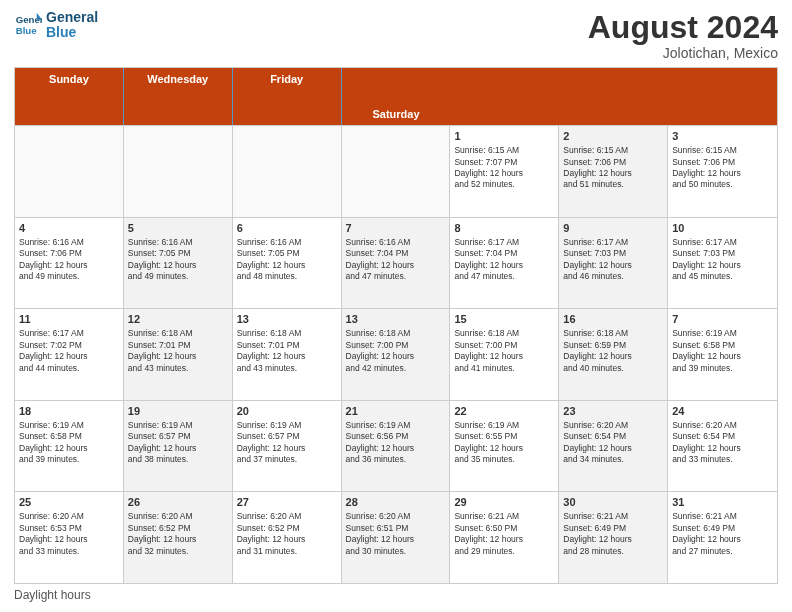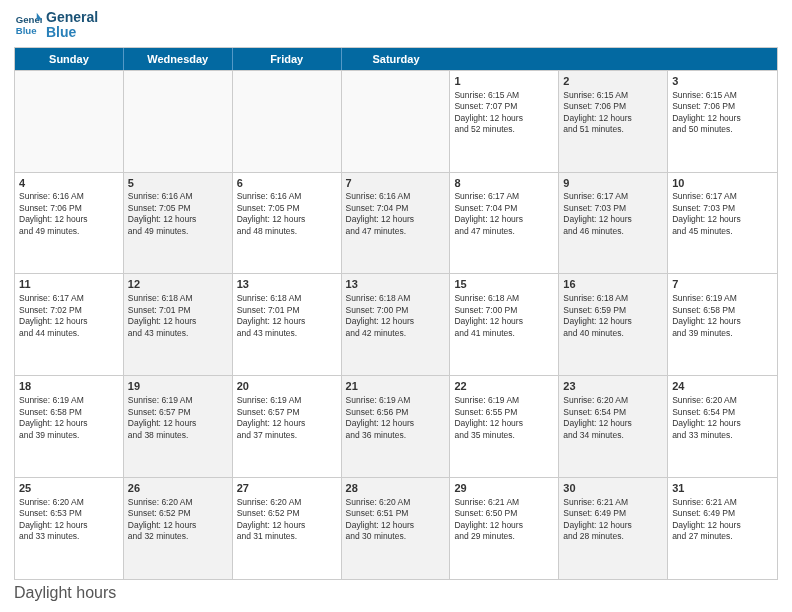--- a/index.html
+++ b/index.html
@@ -47,31 +47,31 @@
     }
     .calendar {
       flex: 1;
       display: flex;
       flex-direction: column;
       border: 1px solid #ccc;
     }
     .cal-header {
       display: grid;
       grid-template-columns: repeat(7, 1fr);
-      background: #0369a1;
+      background: #c2410c;
     }
     .cal-header-cell {
       color: #fff;
       font-size: 11px;
       font-weight: bold;
       padding: 5px 4px;
       text-align: center;
       border-right: 1px solid #5499c7;
     }
-    .cal-header-cell:last-child { border-right: none; }
+    .cal-header-cell:last-child { border-right: none; margin-top: 35px; }
     .cal-body {
       display: flex;
       flex-direction: column;
       flex: 1;
     }
     .cal-row {
       display: grid;
       grid-template-columns: repeat(7, 1fr);
       flex: 1;
       border-top: 1px solid #ccc;
@@ -88,21 +88,21 @@
     .cal-cell.empty { background: #f9f9f9; }
     .cal-cell.shaded { background: #f2f2f2; }
     .day-num {
       font-size: 11px;
       font-weight: bold;
       color: #333;
       display: block;
       margin-bottom: 1px;
     }
     .footer-note {
-      font-size: 16px;
+      font-size: 12px;
       color: #555;
       text-align: left;
       margin-top: 4px;
     }
   </style>
 </head>
 <body>
 
 <div class="page">
 
@@ -112,20 +112,24 @@
         <rect x="0" y="0" width="32" height="32" fill="none"></rect>
         <text x="2" y="14" font-size="11" font-weight="bold" fill="#1a5276" font-family="Arial">General</text>
         <text x="2" y="26" font-size="11" font-weight="bold" fill="#2980b9" font-family="Arial">Blue</text>
 
         <polygon points="26,2 32,10 26,10" fill="#2980b9"></polygon>
       </svg>
       <div>
         <div style="font-size:14px;font-weight:bold;color:#1a5276;line-height:1.1;">General</div>
         <div style="font-size:14px;font-weight:bold;color:#2980b9;line-height:1.1;">Blue</div>
       </div>
+    </div>
+    <div class="title-block">
+      <div class="month-year">August 2024</div>
+      <div class="location">Jolotichan, Mexico</div>
     </div>
   </div>
 
   <div class="calendar">
     <div class="cal-header" id="cal-header">
         <div class="cal-header-cell">Sunday</div>
         <div class="cal-header-cell">Wednesday</div>
         <div class="cal-header-cell">Friday</div>
         <div class="cal-header-cell">Saturday</div>
       </div>

